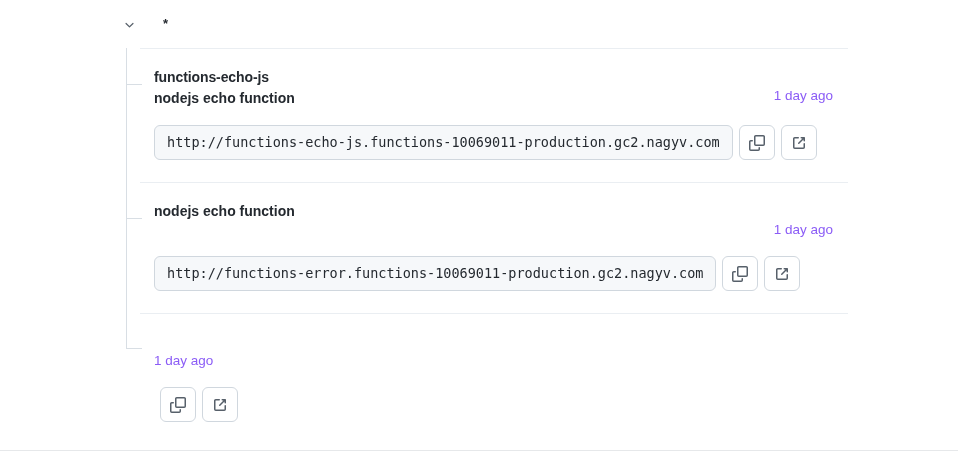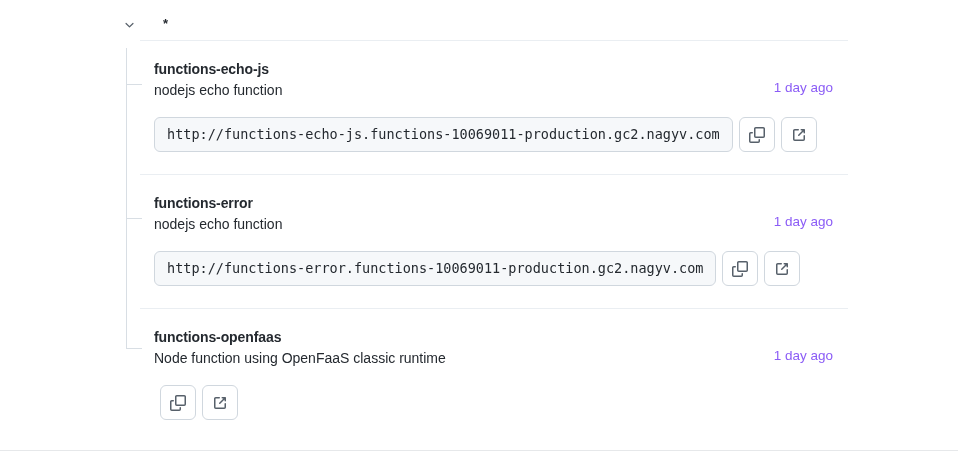--- a/index.html
+++ b/index.html
@@ -74,21 +74,21 @@
     background: #d8dee4;
   }
   .tree-stub.s1 { top: 84px; }
   .tree-stub.s2 { top: 218px; }
   .tree-stub.s3 { top: 348px; }
 
   
   .list {
     position: absolute;
     left: 140px;
-    top: 40px;
+    top: 48px;
     width: 708px;
   }
   .sep {
     height: 1px;
     background: #eaeef2;
     width: 708px;
   }
   .row {
     position: relative;
     padding: 18px 0 22px 14px;
@@ -103,21 +103,21 @@
     font-size: 14px;
     line-height: 20px;
     font-weight: 700;
     color: #24292f;
     margin: 0 0 1px 0;
     letter-spacing: -0.1px;
   }
   .dep-desc {
     font-size: 14px;
     line-height: 21px;
-    font-weight: 400;
+    font-weight: 700;
     color: #24292f;
     margin: 0;
   }
   .dep-time {
     font-size: 13.5px;
     line-height: 20px;
     color: #8b5cf6;
     white-space: nowrap;
     padding-top: 19px;
     padding-right: 15px;
@@ -216,21 +216,20 @@
           </svg>
         </button>
       </div>
     </div>
 
     <div class="sep"></div>
 
     <div class="row">
       <div class="row-top">
         <div class="row-meta">
-          <div class="dep-name">functions-error</div>
           <div class="dep-desc">nodejs echo function</div>
         </div>
         <div class="dep-time">1 day ago</div>
       </div>
       <div class="url-group">
         <div class="url-field">http://functions-error.functions-10069011-production.gc2.nagyv.com</div>
         <button class="icon-btn" title="Copy">
           <svg width="16" height="16" viewBox="0 0 16 16" fill="currentColor" aria-hidden="true">
             <path d="M0 6.75C0 5.784.784 5 1.75 5h1.5a.75.75 0 0 1 0 1.5h-1.5a.25.25 0 0 0-.25.25v7.5c0 .138.112.25.25.25h7.5a.25.25 0 0 0 .25-.25v-1.5a.75.75 0 0 1 1.5 0v1.5A1.75 1.75 0 0 1 9.25 16h-7.5A1.75 1.75 0 0 1 0 14.25Z"></path>
             <path d="M5 1.75C5 .784 5.784 0 6.75 0h7.5C15.216 0 16 .784 16 1.75v7.5A1.75 1.75 0 0 1 14.25 11h-7.5A1.75 1.75 0 0 1 5 9.25Zm1.75-.25a.25.25 0 0 0-.25.25v7.5c0 .138.112.25.25.25h7.5a.25.25 0 0 0 .25-.25v-7.5a.25.25 0 0 0-.25-.25Z"></path>
@@ -242,24 +241,20 @@
             <path d="M9.5 2.75A.75.75 0 0 1 10.25 2h3a.75.75 0 0 1 .75.75v3a.75.75 0 0 1-1.5 0V4.56L8.28 8.78a.75.75 0 0 1-1.06-1.06l4.22-4.22h-1.19a.75.75 0 0 1-.75-.75Z"></path>
           </svg>
         </button>
       </div>
     </div>
 
     <div class="sep"></div>
 
     <div class="row">
       <div class="row-top">
-        <div class="row-meta">
-          <div class="dep-name">functions-openfaas</div>
-          <div class="dep-desc">Node function using OpenFaaS classic runtime</div>
-        </div>
         <div class="dep-time">1 day ago</div>
       </div>
       <div class="url-group">
         <button class="icon-btn" title="Copy">
           <svg width="16" height="16" viewBox="0 0 16 16" fill="currentColor" aria-hidden="true">
             <path d="M0 6.75C0 5.784.784 5 1.75 5h1.5a.75.75 0 0 1 0 1.5h-1.5a.25.25 0 0 0-.25.25v7.5c0 .138.112.25.25.25h7.5a.25.25 0 0 0 .25-.25v-1.5a.75.75 0 0 1 1.5 0v1.5A1.75 1.75 0 0 1 9.25 16h-7.5A1.75 1.75 0 0 1 0 14.25Z"></path>
             <path d="M5 1.75C5 .784 5.784 0 6.75 0h7.5C15.216 0 16 .784 16 1.75v7.5A1.75 1.75 0 0 1 14.25 11h-7.5A1.75 1.75 0 0 1 5 9.25Zm1.75-.25a.25.25 0 0 0-.25.25v7.5c0 .138.112.25.25.25h7.5a.25.25 0 0 0 .25-.25v-7.5a.25.25 0 0 0-.25-.25Z"></path>
           </svg>
         </button>
         <button class="icon-btn" title="Open">

